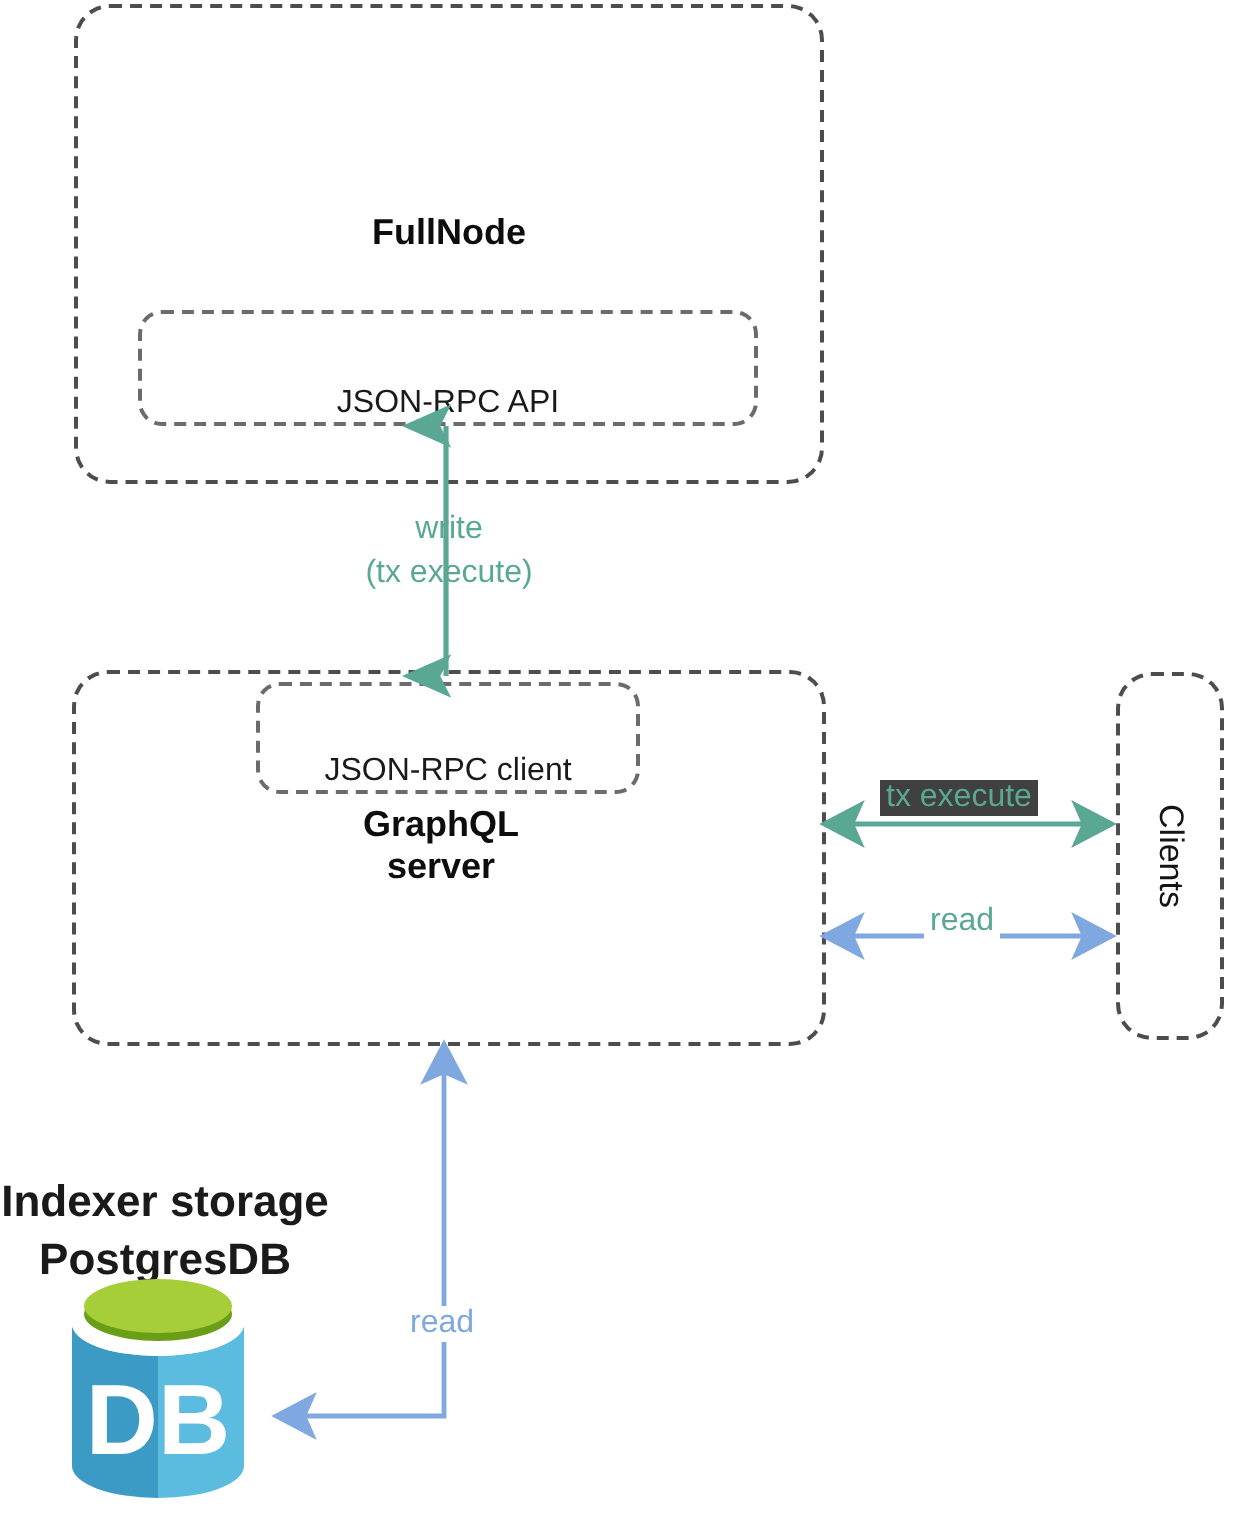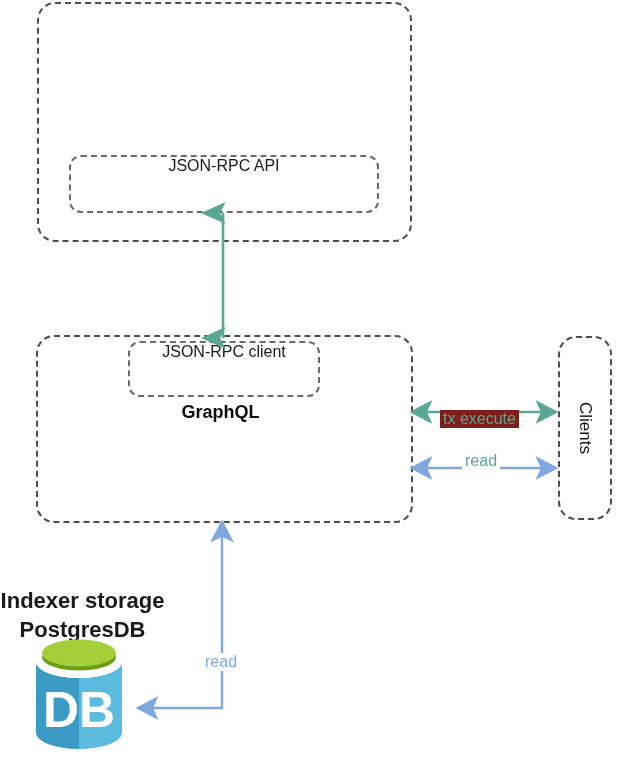--- a/index.html
+++ b/index.html
@@ -30,21 +30,21 @@
     background: transparent;
     box-sizing: border-box;
   }
   .inner-box {
     position: absolute;
     border: 2px dashed #6b6b6b;
     border-radius: 12px;
     background: transparent;
     box-sizing: border-box;
     display: flex;
-    align-items: flex-start;
+    align-items: flex-end;
     justify-content: center;
   }
 
   
   #fullnode-box  { left: 37px;  top: 2px;   width: 375px; height: 240px; }
   #jsonrpc-api   { left: 69px;  top: 155px; width: 310px; height: 58px; }
   #graphql-box   { left: 36px;  top: 335px; width: 377px; height: 188px; }
   #jsonrpc-client{ left: 128px; top: 341px; width: 192px; height: 56px; }
   #clients-box   { left: 558px; top: 336px; width: 54px;  height: 184px; }
 
@@ -100,22 +100,22 @@
     font-size: 16px;
   }
   .green-text { color: #5aa894; }
   .blue-text  { color: #7fa8e0; }
 
   #write-label {
     left: 0px; top: 254px; width: 449px;
     text-align: center; line-height: 1.35;
   }
   #tx-exec-label {
-    left: 440px; top: 410px;
-    background: #7f1d1d;
+    left: 440px; top: 390px;
+    background: #404040;
     padding: 0 3px;
   }
   #read-right-label {
     left: 462px; top: 452px;
     background: #ffffff;
     padding: 0 3px;
   }
   #read-db-label {
     left: 202px; top: 653px;
     background: #ffffff;
@@ -123,30 +123,32 @@
   }
 
   svg { overflow: visible; }
 </style>
 </head>
 <body>
 
 <div id="canvas">
 
   <div class="node-box" id="fullnode-box"></div>
+  <div class="label title-bold" id="fullnode-title">FullNode</div>
   <div class="inner-box" id="jsonrpc-api">
     <span id="jsonrpc-api-label">JSON-RPC API</span>
   </div>
 
   <div class="node-box" id="graphql-box"></div>
   <div class="inner-box" id="jsonrpc-client">
     <span id="jsonrpc-client-label">JSON-RPC client</span>
   </div>
   <div class="label title-bold" id="graphql-title">
     <div>GraphQL</div>
+    <div>server</div>
   </div>
 
   <div class="node-box" id="clients-box"></div>
   <div id="clients-label">
     <span>Clients</span>
   </div>
 
   <div class="label" id="indexer-title">
     <div>Indexer storage</div>
     <div>PostgresDB</div>
@@ -188,20 +190,24 @@
       <ellipse cx="79" cy="662" rx="43" ry="16" fill="#ffffff"></ellipse>
 
       <ellipse cx="79" cy="657" rx="37" ry="13.5" fill="#6a9e16"></ellipse>
 
       <ellipse cx="79" cy="653" rx="37" ry="13.5" fill="#a5ce39"></ellipse>
 
       <text x="79" y="727" text-anchor="middle" font-family="Liberation Sans, sans-serif" font-size="50" font-weight="bold" fill="#ffffff">DB</text>
     </g>
   </svg>
 
+  <div class="arrow-label green-text" id="write-label">
+    <div>write</div>
+    <div>(tx execute)</div>
+  </div>
 
   <div class="arrow-label green-text" id="tx-exec-label">tx execute</div>
 
   <div class="arrow-label green-text" id="read-right-label">read</div>
 
   <div class="arrow-label blue-text" id="read-db-label">read</div>
 
 </div>
 
 </body></html>

